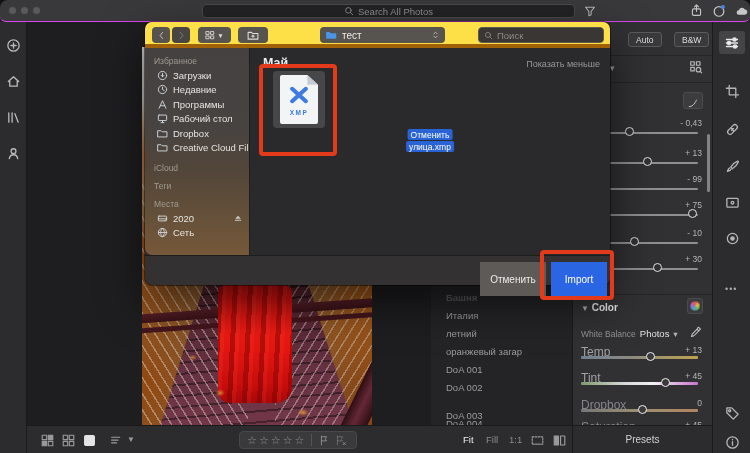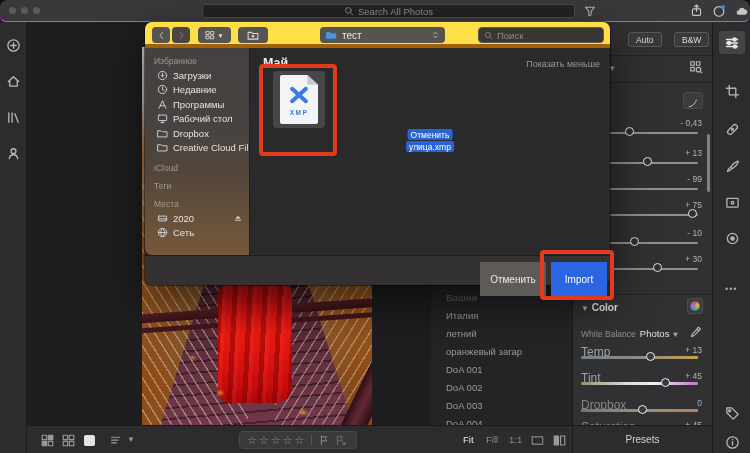--- a/index.html
+++ b/index.html
@@ -229,21 +229,21 @@
     </div>
   </div>
 
   <div id="presets-panel" class="a">
       <div class="preset-item" style="top: 270px;">Башня</div>
       <div class="preset-item" style="top: 288px;">Италия</div>
       <div class="preset-item" style="top: 306px;">летний</div>
       <div class="preset-item" style="top: 324px;">оранжевый загар</div>
       <div class="preset-item" style="top: 342px;">DoA 001</div>
       <div class="preset-item" style="top: 360px;">DoA 002</div>
-      <div class="preset-item" style="top: 378px;">DoA 003</div>
+      <div class="preset-item" style="top: 388px;">DoA 003</div>
       <div class="preset-item" style="top: 396px;">DoA 004</div>
     </div>
 
   <div id="edit-panel" class="a">
     <div class="btn-sm" style="left:55px;top:10px">
         <span>Auto</span>
       </div>
     <div class="btn-sm" style="left:101px;top:10px">
         <span>B&amp;W</span>
       </div>

